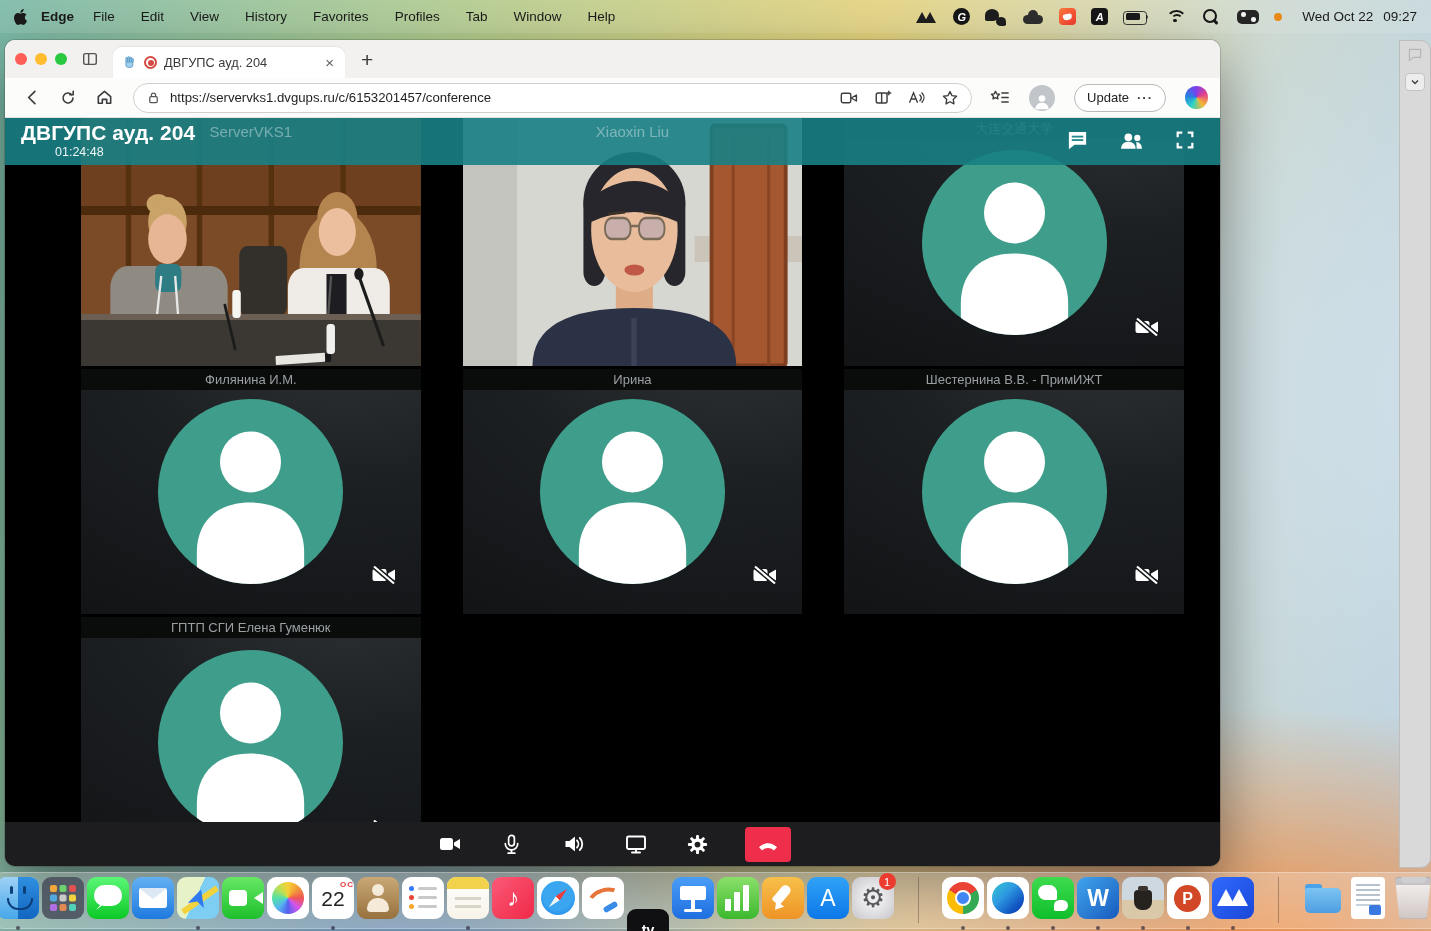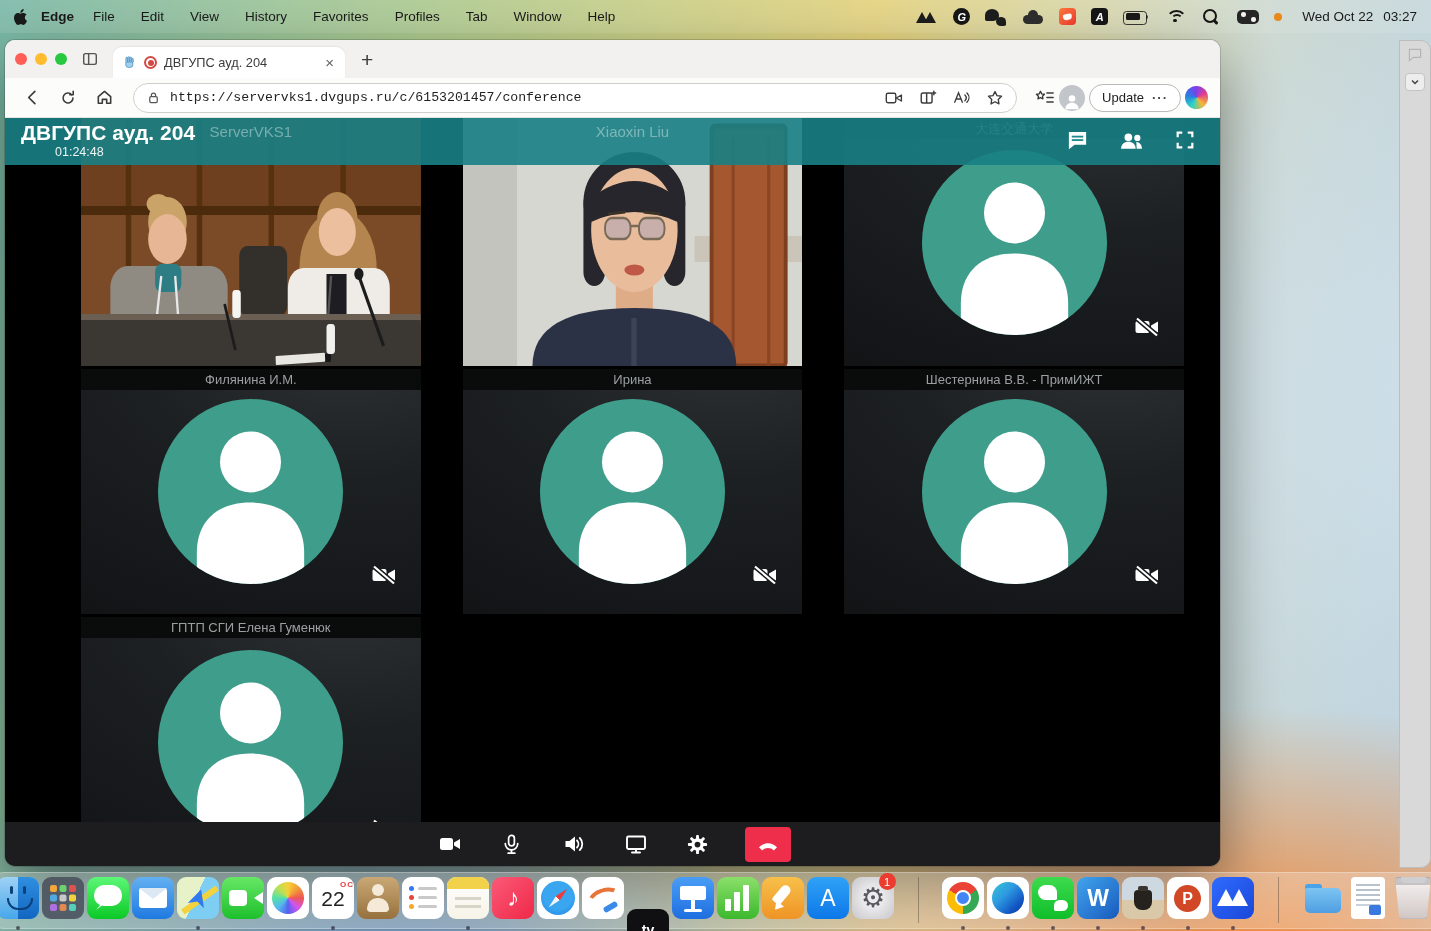--- a/index.html
+++ b/index.html
@@ -67,24 +67,24 @@
   .tab { width:232px; height:31px; background:#fff; border-radius:9px 9px 0 0; display:flex; align-items:center;
     gap:7px; padding:0 9px; box-shadow:0 -1px 2px rgba(0,0,0,.06); }
   .rec-dot { width:13px; height:13px; border:2px solid #d34a43; border-radius:50%; position:relative; flex:0 0 auto; }
   .rec-dot::after { content:""; position:absolute; inset:1.5px; background:#d34a43; border-radius:50%; }
   .tab-title { font-size:12.8px; color:#3a3a3a; flex:1; white-space:nowrap; overflow:hidden; }
   .tab-close { font-size:15px; color:#5f6368; line-height:1; padding:0 2px; }
   .newtab-btn { align-self:center; font-size:21px; font-weight:300; color:#3c3c3c; margin-left:16px; line-height:1; }
   .navbar { height:40px; background:#fcfcfb; border-bottom:1px solid #e3e3e1; display:flex; align-items:center; padding:0 12px; gap:6px; }
   .nav-btn { width:30px; height:28px; display:flex; align-items:center; justify-content:center; border-radius:6px; flex:0 0 auto; }
   .url-pill { flex:1; height:30px; margin:0 8px; border:1px solid #cfcfcd; border-radius:15px; background:#fff;
-    display:flex; align-items:center; padding:0 12px; gap:9px; min-width:0;font-family:Liberation Mono, monospace; }
+    display:flex; align-items:center; padding:0 12px; gap:9px; min-width:0; }
   .url-text { flex:1; font-size:13.2px; color:#1f1f1f; white-space:nowrap; overflow:hidden; }
   .pill-icons { display:flex; align-items:center; gap:15px; }
-  .nav-right { display:flex; align-items:center; gap:4px; padding-left:4px; }
+  .nav-right { display:flex; align-items:center; gap:19px; padding-left:4px; }
   .avatar-btn { width:26px; height:26px; border-radius:50%; background:#c2c6ca; display:flex; align-items:flex-end; justify-content:center; overflow:hidden; }
   .update-btn { height:28px; border:1px solid #b9b9b7; border-radius:14px; display:flex; align-items:center; gap:8px;
     padding:0 12px; font-size:13px; color:#222; background:#fff; }
   .update-more { letter-spacing:1px; color:#444; font-weight:700; }
   .copilot { width:23px; height:23px; border-radius:50%;
     background:conic-gradient(from 210deg,#2bd4c6,#2a7de1,#7a3ff0,#e03f8e,#f7b733,#2bd4c6); }
   
   .content { position:relative; height:748px; background:#060606; }
   .vgrid { position:absolute; top:0; left:0; right:0; height:704px; overflow:hidden;
     display:grid; grid-template-columns:repeat(3,1fr); grid-template-rows:248px 245px 251px;
@@ -270,21 +270,21 @@
         </span>
         <span class="status-icon control-center-icon">
           <i class="glyph"></i>
         </span>
         <span class="status-icon screen-record-dot-icon">
           <i class="glyph"></i>
         </span>
       </div>
     <div class="clock">
       <span>Wed Oct 22</span>
-      <span>03:27</span>
+      <span>09:27</span>
     </div>
   </div>
 </div>
 
 <div class="behind-strip">
   <span class="ghost-bubble">
     <svg viewBox="0 0 20 20" width="16" height="16" fill="none" stroke="#8a8a8a" stroke-width="1.5">
         <path d="M3 3h14v10H8l-5 4z"></path>
       </svg>
   </span>

